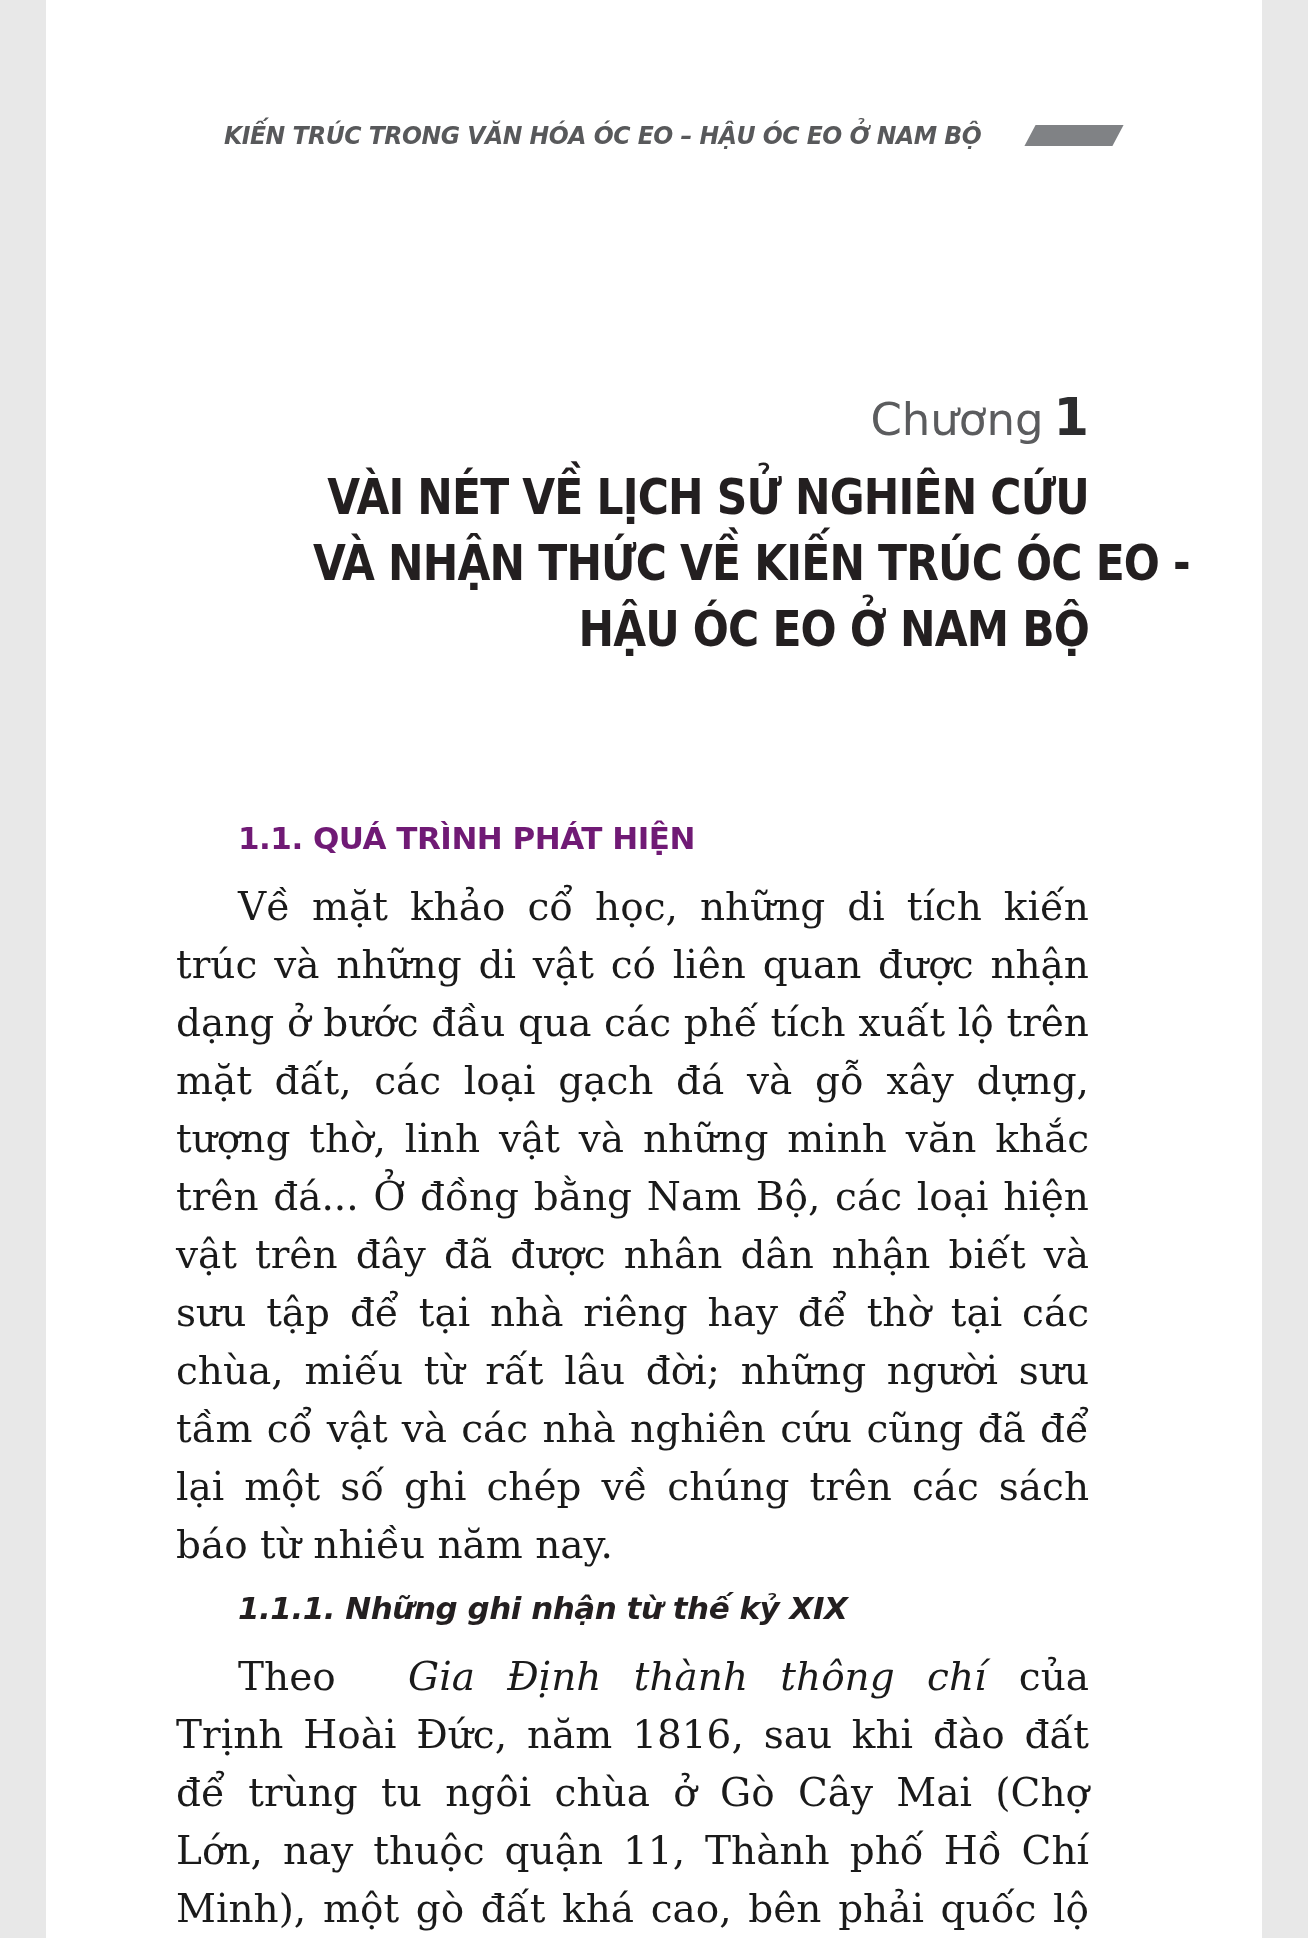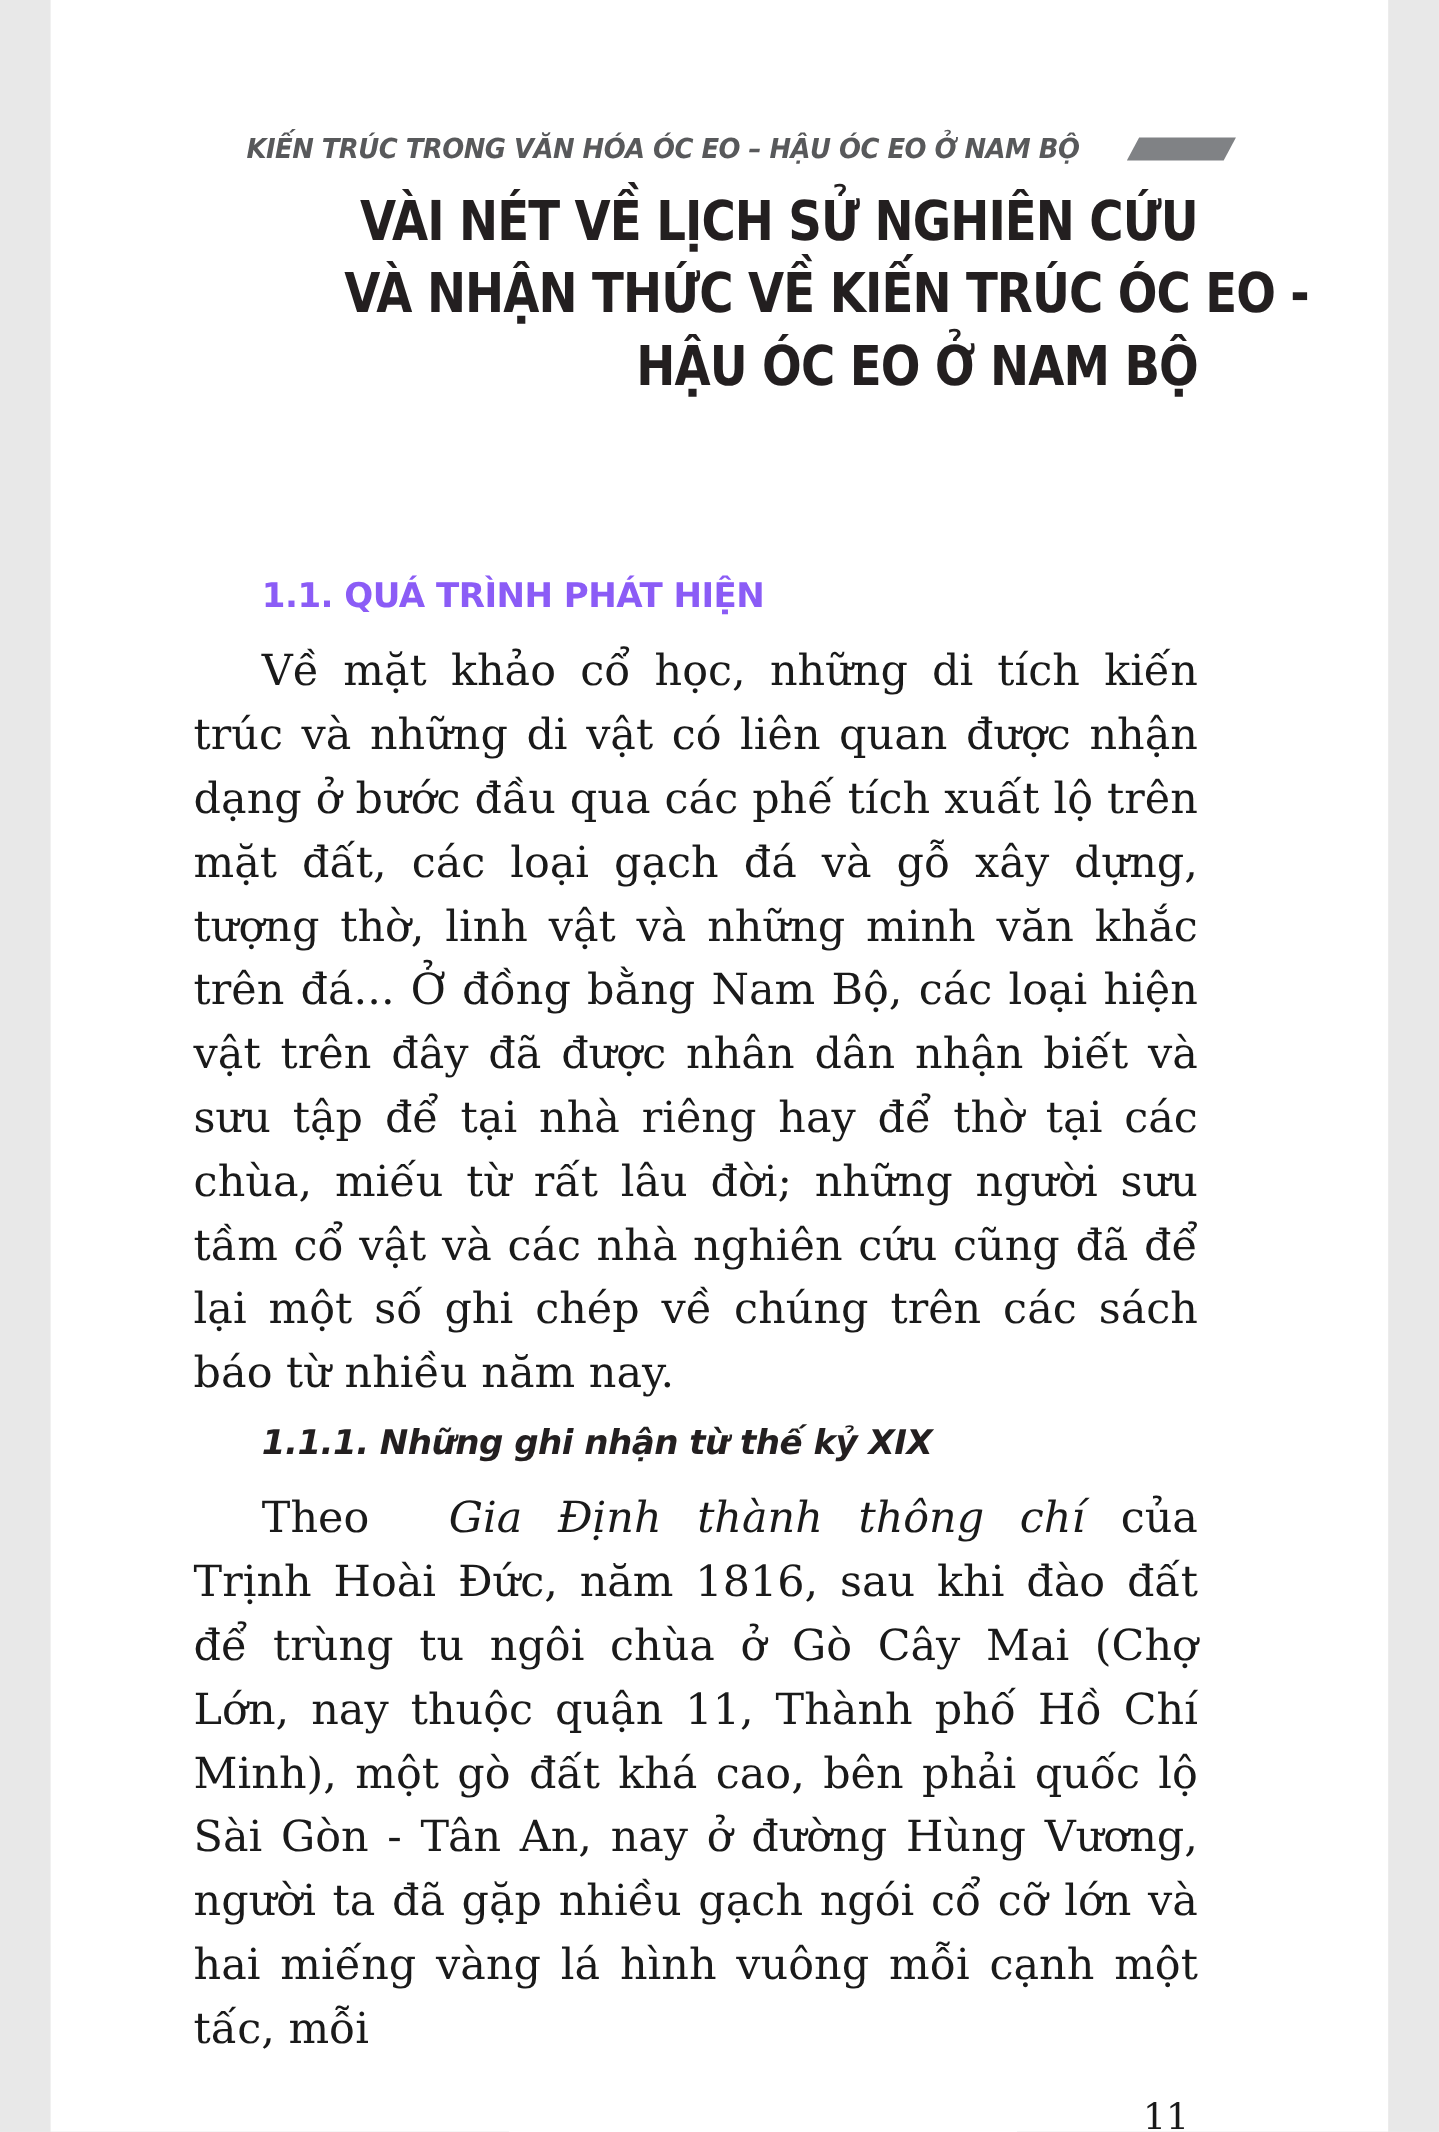--- a/index.html
+++ b/index.html
@@ -71,21 +71,21 @@
     transform-origin: right top;
     white-space: nowrap;
   }
   
   .section-heading {
     margin-top: 158px;
     margin-left: 62px;
     font-family: "DejaVu Sans", "Liberation Sans", sans-serif;
     font-weight: bold;
     font-size: 31px;
-    color: #8b5cf6;
+    color: #701a75;
     letter-spacing: -0.5px;
   }
   .subsection-heading {
     margin-top: 16px;
     margin-left: 62px;
     font-family: "DejaVu Sans", "Liberation Sans", sans-serif;
     font-weight: bold;
     font-size: 31px;
     color: #231f20;
     letter-spacing: -0.5px;
@@ -113,20 +113,21 @@
 </head>
 <body>
 
 <div class="page">
 
   <div class="running-header">
     <span class="running-title">KIẾN TRÚC TRONG VĂN HÓA ÓC EO – HẬU ÓC EO Ở NAM BỘ</span>
     <span class="header-accent-bar"></span>
   </div>
 
+  <div class="chapter-label"><span>Chương</span><span class="chapter-number">1</span></div>
 
   <div class="chapter-title">
     <div>VÀI NÉT VỀ LỊCH SỬ NGHIÊN CỨU</div>
     <div>VÀ NHẬN THỨC VỀ KIẾN TRÚC ÓC EO -</div>
     <div>HẬU ÓC EO Ở NAM BỘ</div>
   </div>
 
   <div class="section-heading">1.1. QUÁ TRÌNH PHÁT HIỆN</div>
 
   <p class="body-paragraph">Về mặt khảo cổ học, những di tích kiến trúc và những di vật có liên quan được nhận dạng ở bước đầu qua các phế tích xuất lộ trên mặt đất, các loại gạch đá và gỗ xây dựng, tượng thờ, linh vật và những minh văn khắc trên đá... Ở đồng bằng Nam Bộ, các loại hiện vật trên đây đã được nhân dân nhận biết và sưu tập để tại nhà riêng hay để thờ tại các chùa, miếu từ rất lâu đời; những người sưu tầm cổ vật và các nhà nghiên cứu cũng đã để lại một số ghi chép về chúng trên các sách báo từ nhiều năm nay.</p>

